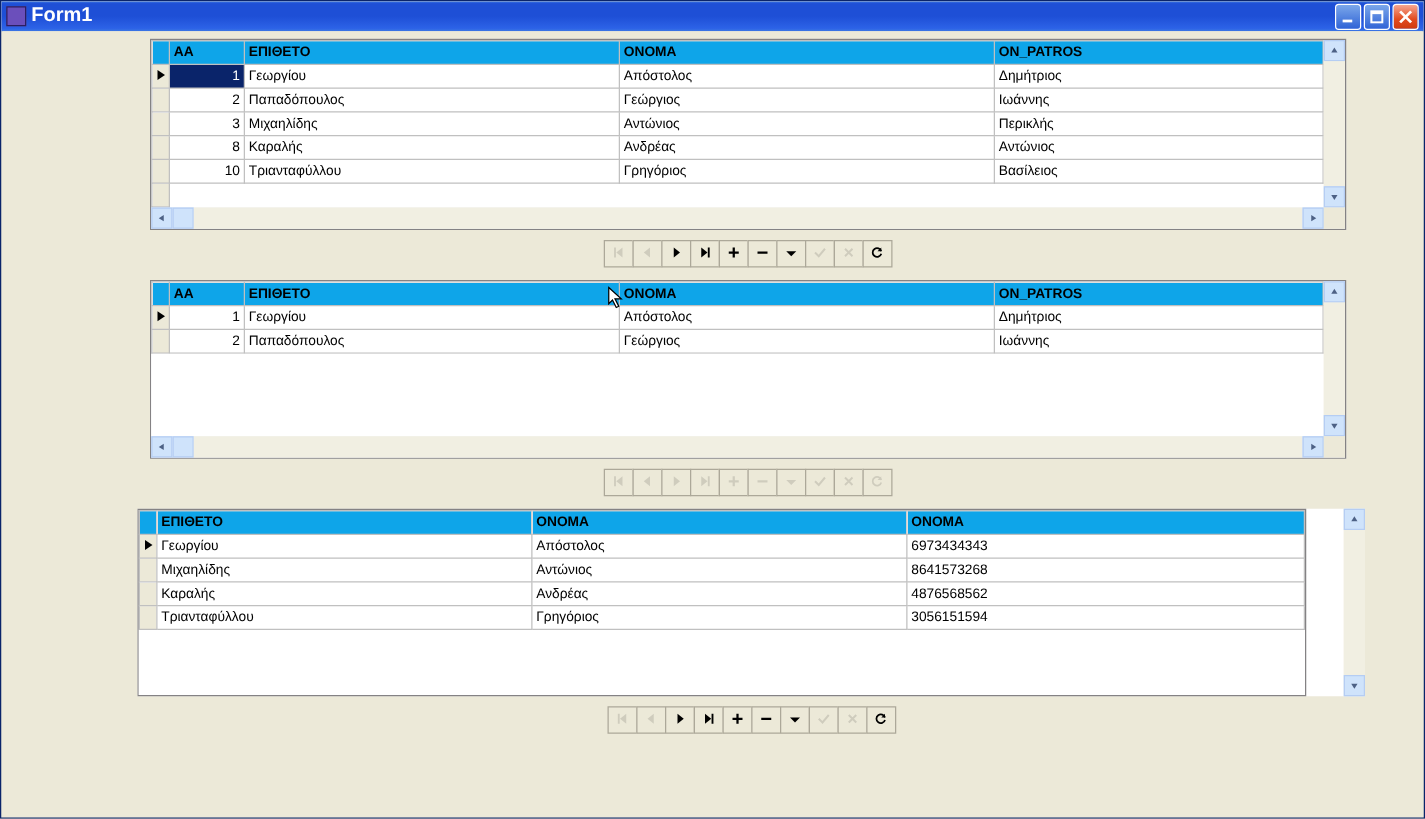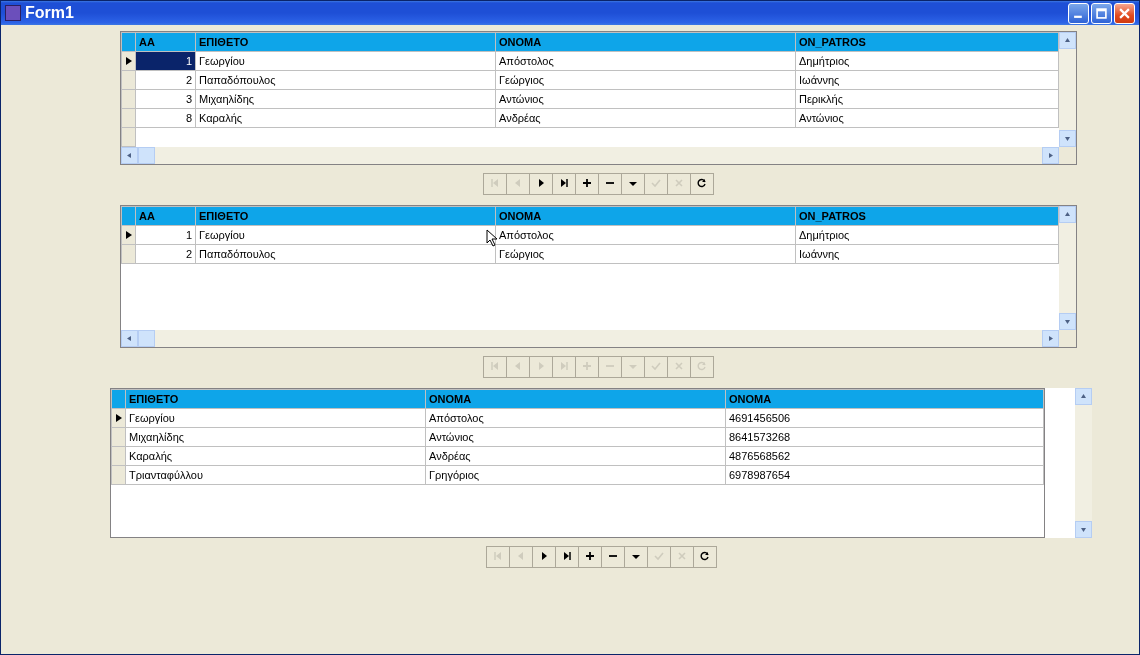--- a/index.html
+++ b/index.html
@@ -114,20 +114,27 @@
                 <td>Περικλής</td>
               </tr>
               <tr>
                 <td class="indicator"></td>
                 <td class="aa">8</td>
                 <td>Καραλής</td>
                 <td>Ανδρέας</td>
                 <td>Αντώνιος</td>
               </tr>
               <tr>
+                <td class="indicator"></td>
+                <td class="aa">10</td>
+                <td>Τριανταφύλλου</td>
+                <td>Γρηγόριος</td>
+                <td>Βασίλειος</td>
+              </tr>
+              <tr>
                     <td class="indicator"></td>
                     <td colspan="4" style="border-left:1px solid #c0c0c0;border-right:none;border-bottom:none;"></td>
                   </tr>
             </tbody>
               </table>
           </div>
           <div class="vscroll">
             <div class="scrollbtn">
                 <svg viewBox="0 0 7 7">
                   <path d="M3.5 1 L6 5 L1 5 Z" fill="#4d6185"></path>
@@ -354,39 +361,39 @@
                   <tr>
                 <th class="indicatorcol"></th>
                 <th>ΕΠΙΘΕΤΟ</th>
                 <th>ΟΝΟΜΑ</th>
                 <th>ΟΝΟΜΑ</th>
               </tr>
               <tr>
                 <td class="indicator"><span class="arrow"></span></td>
                 <td>Γεωργίου</td>
                 <td>Απόστολος</td>
-                <td>4691456506</td>
+                <td>6973434343</td>
               </tr>
               <tr>
                 <td class="indicator"></td>
                 <td>Μιχαηλίδης</td>
                 <td>Αντώνιος</td>
                 <td>8641573268</td>
               </tr>
               <tr>
                 <td class="indicator"></td>
                 <td>Καραλής</td>
                 <td>Ανδρέας</td>
                 <td>4876568562</td>
               </tr>
               <tr>
                 <td class="indicator"></td>
                 <td>Τριανταφύλλου</td>
                 <td>Γρηγόριος</td>
-                <td>6978987654</td>
+                <td>3056151594</td>
               </tr>
             </tbody>
               </table>
             <div style="height:52px;background:#fff;"></div>
           </div>
           <div class="vscroll">
             <div class="scrollbtn">
                 <svg viewBox="0 0 7 7">
                   <path d="M3.5 1 L6 5 L1 5 Z" fill="#4d6185"></path>
                 </svg>

